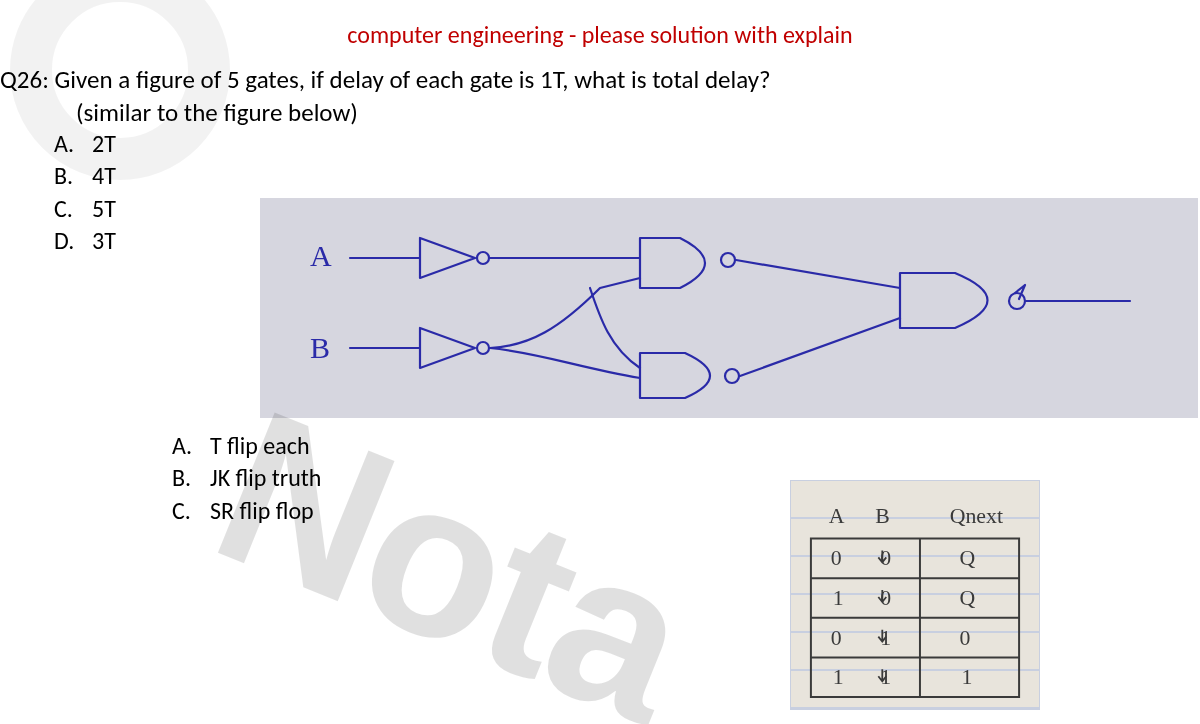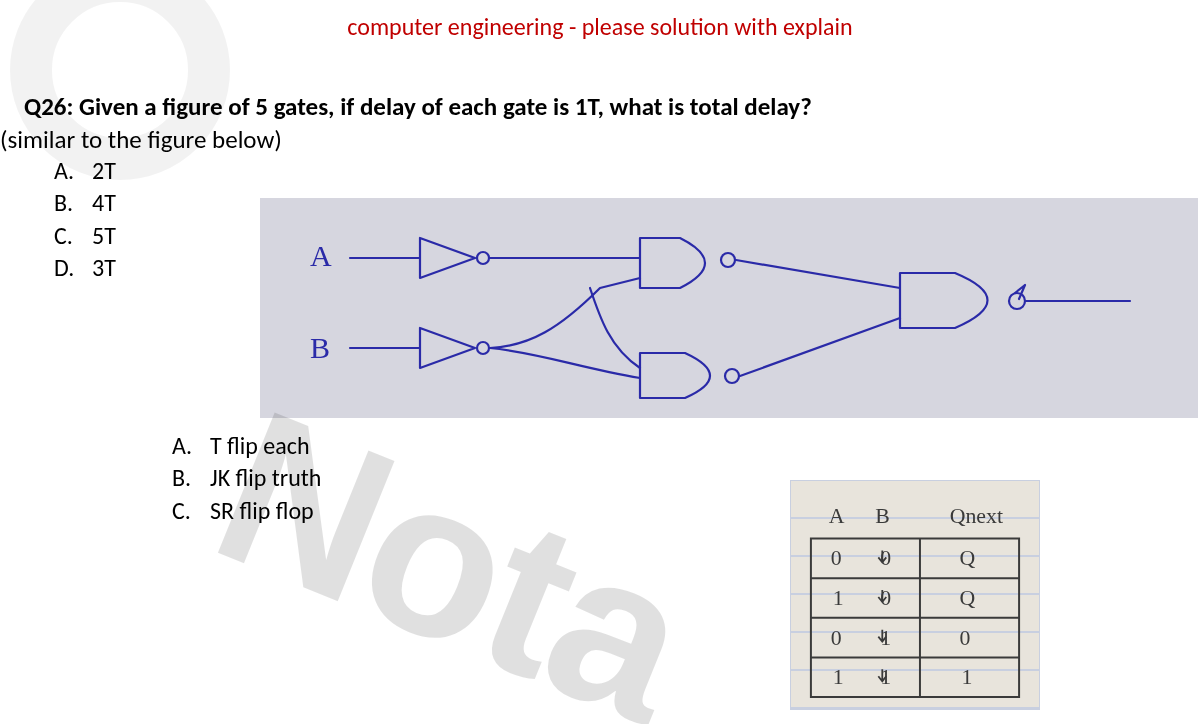--- a/index.html
+++ b/index.html
@@ -10,30 +10,31 @@
     background: #fff;
     position: relative;
     overflow: hidden;
   }
   .header {
     text-align: center;
     color: #c00000;
     font-size: 24px;
     padding-top: 12px;
     padding-bottom: 8px;
+    margin-top: 8px;
   }
   .q26 {
-    padding: 6px 10px 0 24px;
+    padding: 6px 10px 0 0;
     font-size: 25px;
-    font-weight: bold;
+    font-weight: normal;
     color: #000;
     line-height: 1.35;
-    margin-top: 35px;
   }
   .q26-sub {
+    padding-left: 76px;
     font-size: 25px;
     font-weight: 400;
     color: #000;
   }
   .choices {
     list-style: none;
     padding-left: 54px;
     font-size: 24px;
     line-height: 1.35;
     color: #000;

